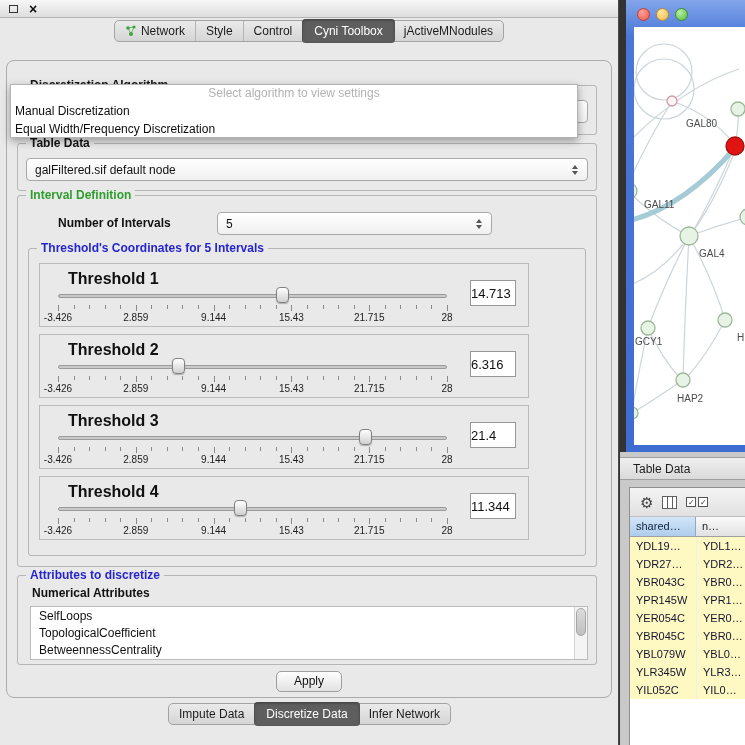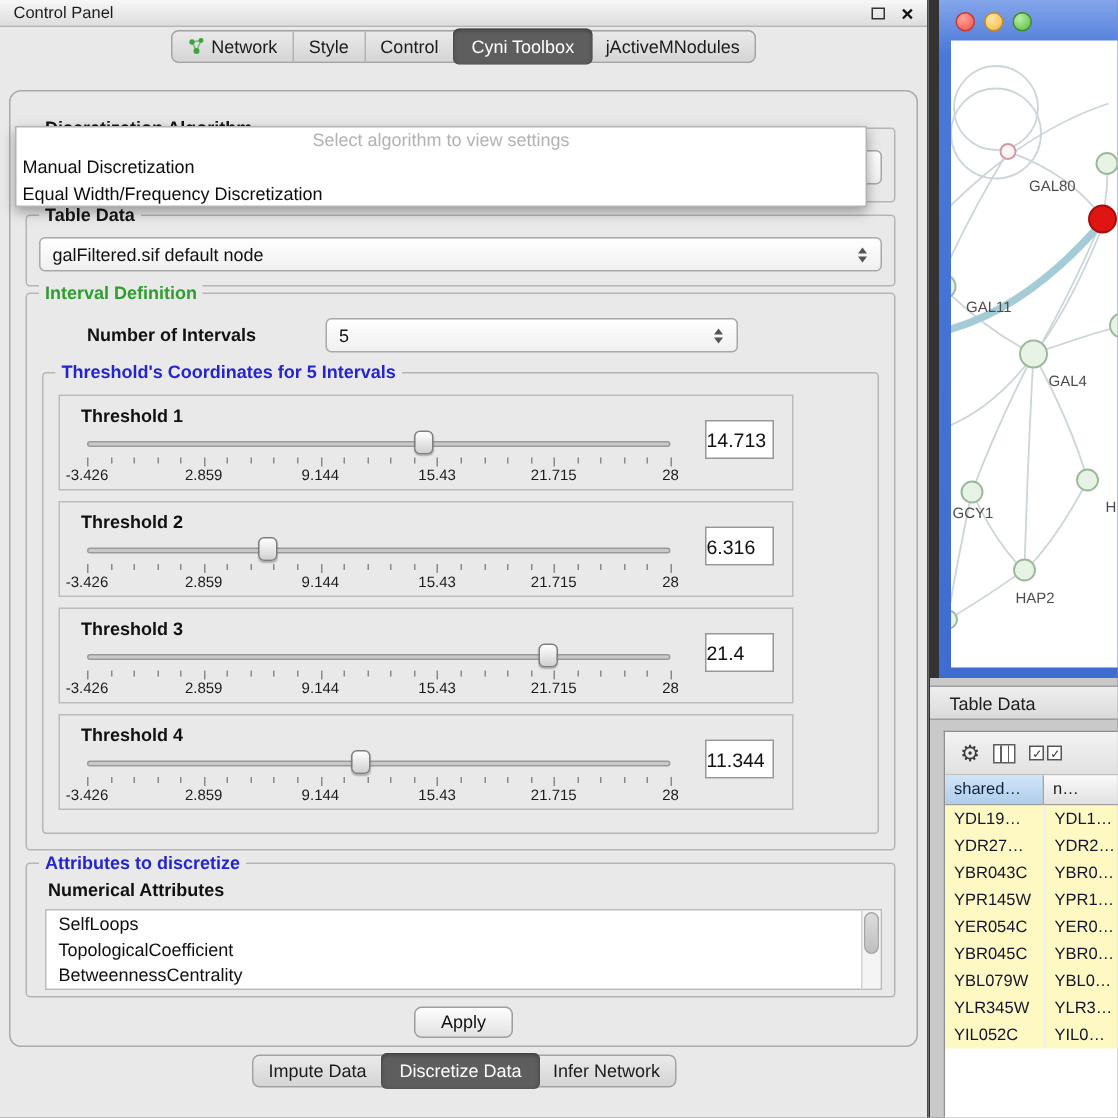--- a/index.html
+++ b/index.html
@@ -88,21 +88,21 @@
   .popup-hint { height:17px; line-height:17px; text-align:center; font-size:12px; color:#b2b2b2; }
   .popup-item { height:18px; line-height:18px; padding-left:4px; font-size:12px; color:#0d0d0d; }
   .popup-item.bold { font-weight:normal; }
 
   
   .thresholds-list { position:absolute; left:10px; top:14px; }
   .threshold-panel {
     position:relative; width:490px; height:64px; margin-bottom:7px;
     border:1px solid #bcbcbc; background:#e9e9e9;
   }
-  .t-label { position:absolute; left:14px; top:6px; font-size:12px; font-weight:bold; color:#111; }
+  .t-label { position:absolute; left:28px; top:6px; font-size:16px; font-weight:bold; color:#111; }
   .slider-zone { position:absolute; left:18px; top:0; width:389px; height:64px; }
   .slider-track {
     position:absolute; left:0; right:0; top:30px; height:4px;
     background:#c9c9c9; border:1px solid #9b9b9b; border-radius:2px;
   }
   .slider-thumb {
     position:absolute; top:23px; width:13px; height:16px;
     background:linear-gradient(#ffffff,#d0d0d0); border:1px solid #808080;
     border-radius:4px; box-shadow:0 1px 1px rgba(0,0,0,.25);
   }
@@ -183,21 +183,20 @@
   .t-row { display:flex; height:18px; font-size:11px; line-height:18px; color:#14142e; }
   .t-row .c1 { width:66px; padding-left:6px; overflow:hidden; white-space:nowrap; }
   .t-row .c2 { flex:1; padding-left:6px; border-left:1px solid #efefef; overflow:hidden; white-space:nowrap; }
 </style>
 </head>
 <body>
 
 <div class="control-panel">
 
   <div class="titlebar">
-    <span class="tb-title">Control Panel</span>
     <span class="float-box"></span>
     <span class="close-x">×</span>
   </div>
 
   <div class="tabbar top">
     <div class="tabgroup">
       <span class="tab">
         <svg width="12" height="12" viewBox="0 0 12 12">
           <line x1="3" y1="3" x2="9" y2="2" stroke="#7cb87c" stroke-width="1"></line>
           <line x1="3" y1="3" x2="6" y2="9" stroke="#7cb87c" stroke-width="1"></line>

